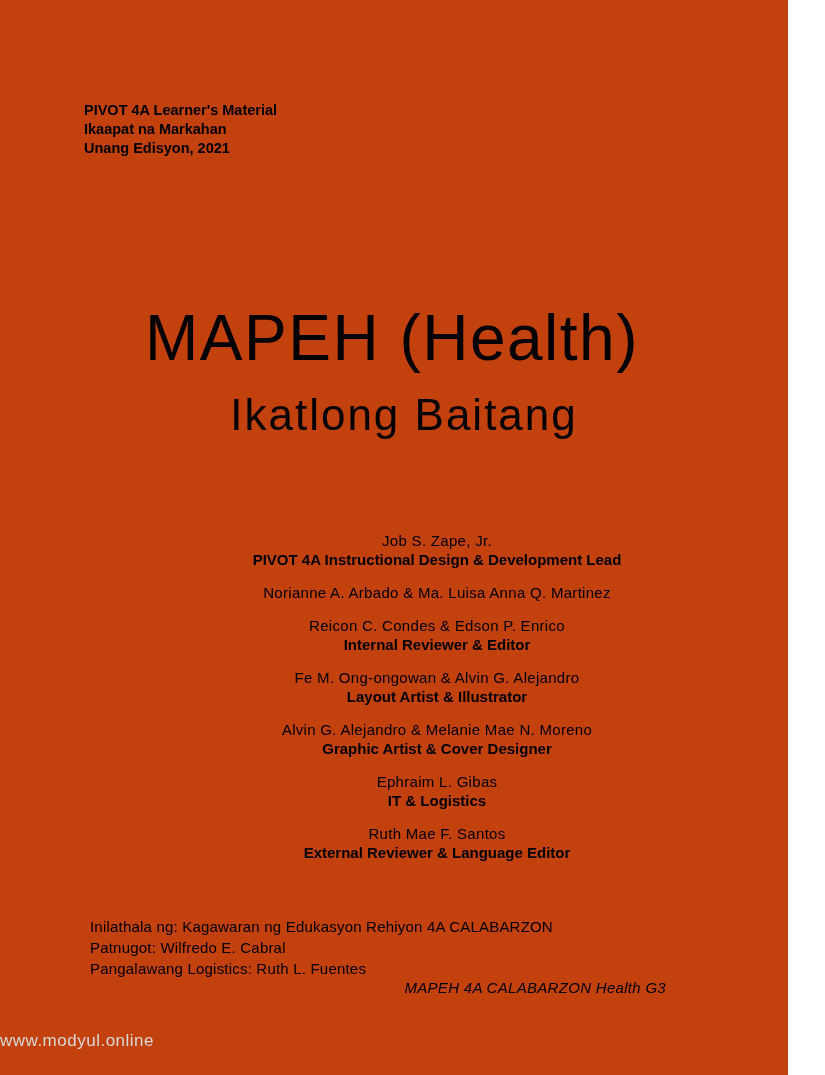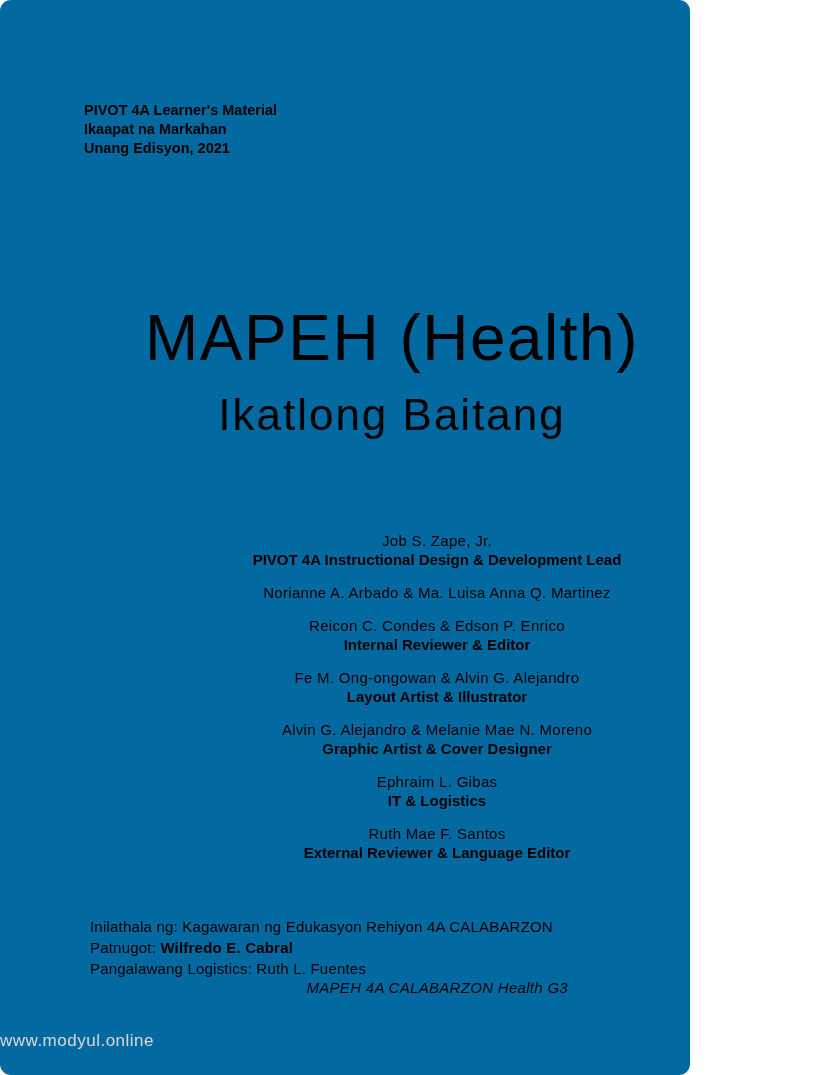--- a/index.html
+++ b/index.html
@@ -2,27 +2,26 @@
 <html><head>
 <meta charset="utf-8">
 <style>
   html, body {
     margin: 0;
     padding: 0;
     background: #ffffff;
   }
   .page {
     position: relative;
-    width: 690px;
+    width: 788px;
     height: 1075px;
-    background: #0369a1;
+    background: #c2410c;
     font-family: "Liberation Sans", sans-serif;
     color: #000000;
     overflow: hidden;
-    border-radius: 11px;
   }
   .content-col {
     position: absolute;
     left: 0;
     width: 784px;
     text-align: center;
   }
   .edition-header {
     position: absolute;
     left: 84px;
@@ -40,20 +39,21 @@
     line-height: 1.1;
     white-space: nowrap;
   }
   .doc-subtitle {
     top: 391px;
     font-size: 44px;
     font-weight: normal;
     letter-spacing: 2px;
     line-height: 1.1;
     white-space: nowrap;
+    margin-left: 12px;
   }
   .credits {
     top: 531px;
     padding-left: 45px;
   }
   .credit-group {
     margin-bottom: 14px;
     font-size: 15px;
     line-height: 19px;
   }
@@ -67,21 +67,21 @@
   .publisher-block {
     position: absolute;
     left: 90px;
     top: 916px;
     font-size: 15px;
     line-height: 21px;
     text-align: left;
     letter-spacing: 0.2px;
   }
   .publisher-block .bold-name {
-    font-weight: bold;
+    font-weight: normal;
   }
   .footer-tagline {
     position: absolute;
     right: 122px;
     top: 979px;
     font-size: 15px;
     font-style: italic;
     letter-spacing: 0.3px;
     white-space: nowrap;
   }

